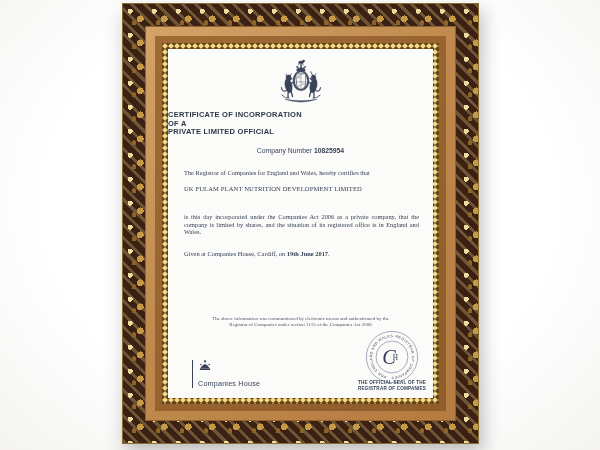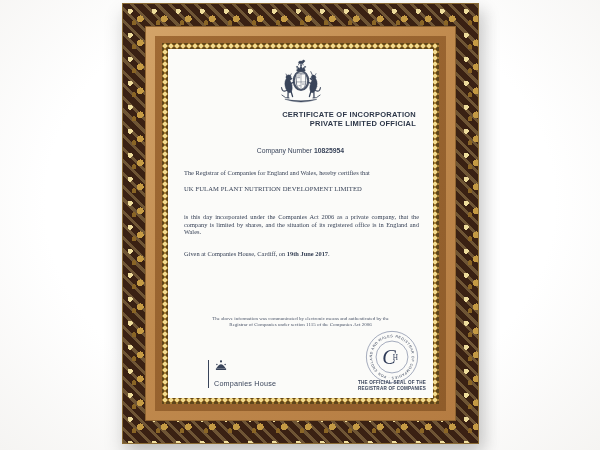--- a/index.html
+++ b/index.html
@@ -35,36 +35,36 @@
     background-image:radial-gradient(circle, #f0da90 0 1.6px, #a87f33 1.6px 2.6px, #5f461c 2.6px);
     background-size:6px 6px;
   }
   .cert{
     position:relative;box-sizing:border-box;width:100%;height:100%;
     background:#fbfbf9;color:#343f54;overflow:hidden;
   }
 
   
   .arms{position:absolute;left:50%;top:7px;transform:translateX(-50%);}
-  .title{position:absolute;left:0;right:17px;top:62px;text-align:right;
+  .title{position:absolute;left:0;right:17px;top:62px;text-align:left;
     font-weight:bold;font-size:7.5px;line-height:8.5px;letter-spacing:.25px;color:#2d3749;}
   .company-number{position:absolute;left:0;right:0;top:98px;text-align:center;font-size:6.8px;color:#39445a;}
   .serif{font-family:"Liberation Serif",serif;}
   .certifies{position:absolute;left:16px;right:14px;top:120px;font-size:6.4px;}
   .company-name{position:absolute;left:16px;right:14px;top:136px;font-size:6.6px;letter-spacing:.1px;}
   .body-par{position:absolute;left:16px;right:14px;top:164px;font-size:6.4px;line-height:7.6px;text-align:justify;}
   .given{position:absolute;left:16px;right:14px;top:201px;font-size:6.4px;}
   .footnote{position:absolute;left:0;right:0;top:267px;text-align:center;font-size:5px;line-height:6.4px;color:#4a5468;}
   .b{font-weight:bold;}
 
   .seal{position:absolute;left:195px;top:279px;}
   .seal-caption{position:absolute;left:179px;top:331px;width:90px;text-align:center;
     font-size:4.6px;line-height:5.6px;letter-spacing:.2px;color:#39445a;font-weight:bold;}
 
-  .ch-logo{position:absolute;left:24px;top:311px;display:flex;margin-left:16px;}
+  .ch-logo{position:absolute;left:24px;top:311px;display:flex;}
   .ch-rule{width:1px;background:#39445a;height:28px;margin-right:5px;}
   .ch-right{display:flex;flex-direction:column;justify-content:space-between;height:28px;}
   .ch-name{font-size:7.2px;color:#39445a;letter-spacing:.2px;}
 </style>
 </head>
 <body>
 
 <div class="scene">
   <div class="frame">
     <div class="wood-light">
@@ -107,20 +107,21 @@
                   <path d="M7,18 q11,3 10,-9" stroke-width="2.4" fill="none"></path>
                 </g>
 
                 <path d="M38,102 q37,13 74,0 q-37,7 -74,0 z"></path>
                 <path d="M30,92 q9,9 17,7 M120,92 q-9,9 -17,7" stroke-width="2" fill="none"></path>
               </g>
             </svg>
 
             <div class="title">
               <div>CERTIFICATE OF INCORPORATION</div>
+              <div>OF A</div>
               <div>PRIVATE LIMITED OFFICIAL</div>
             </div>
 
             <div class="company-number">
               <span>Company Number</span>
               <span class="b">10825954</span>
             </div>
 
             <div class="certifies serif">The Registrar of Companies for England and Wales, hereby certifies that</div>
             <div class="company-name serif">UK FULAM PLANT NUTRITION DEVELOPMENT LIMITED</div>

